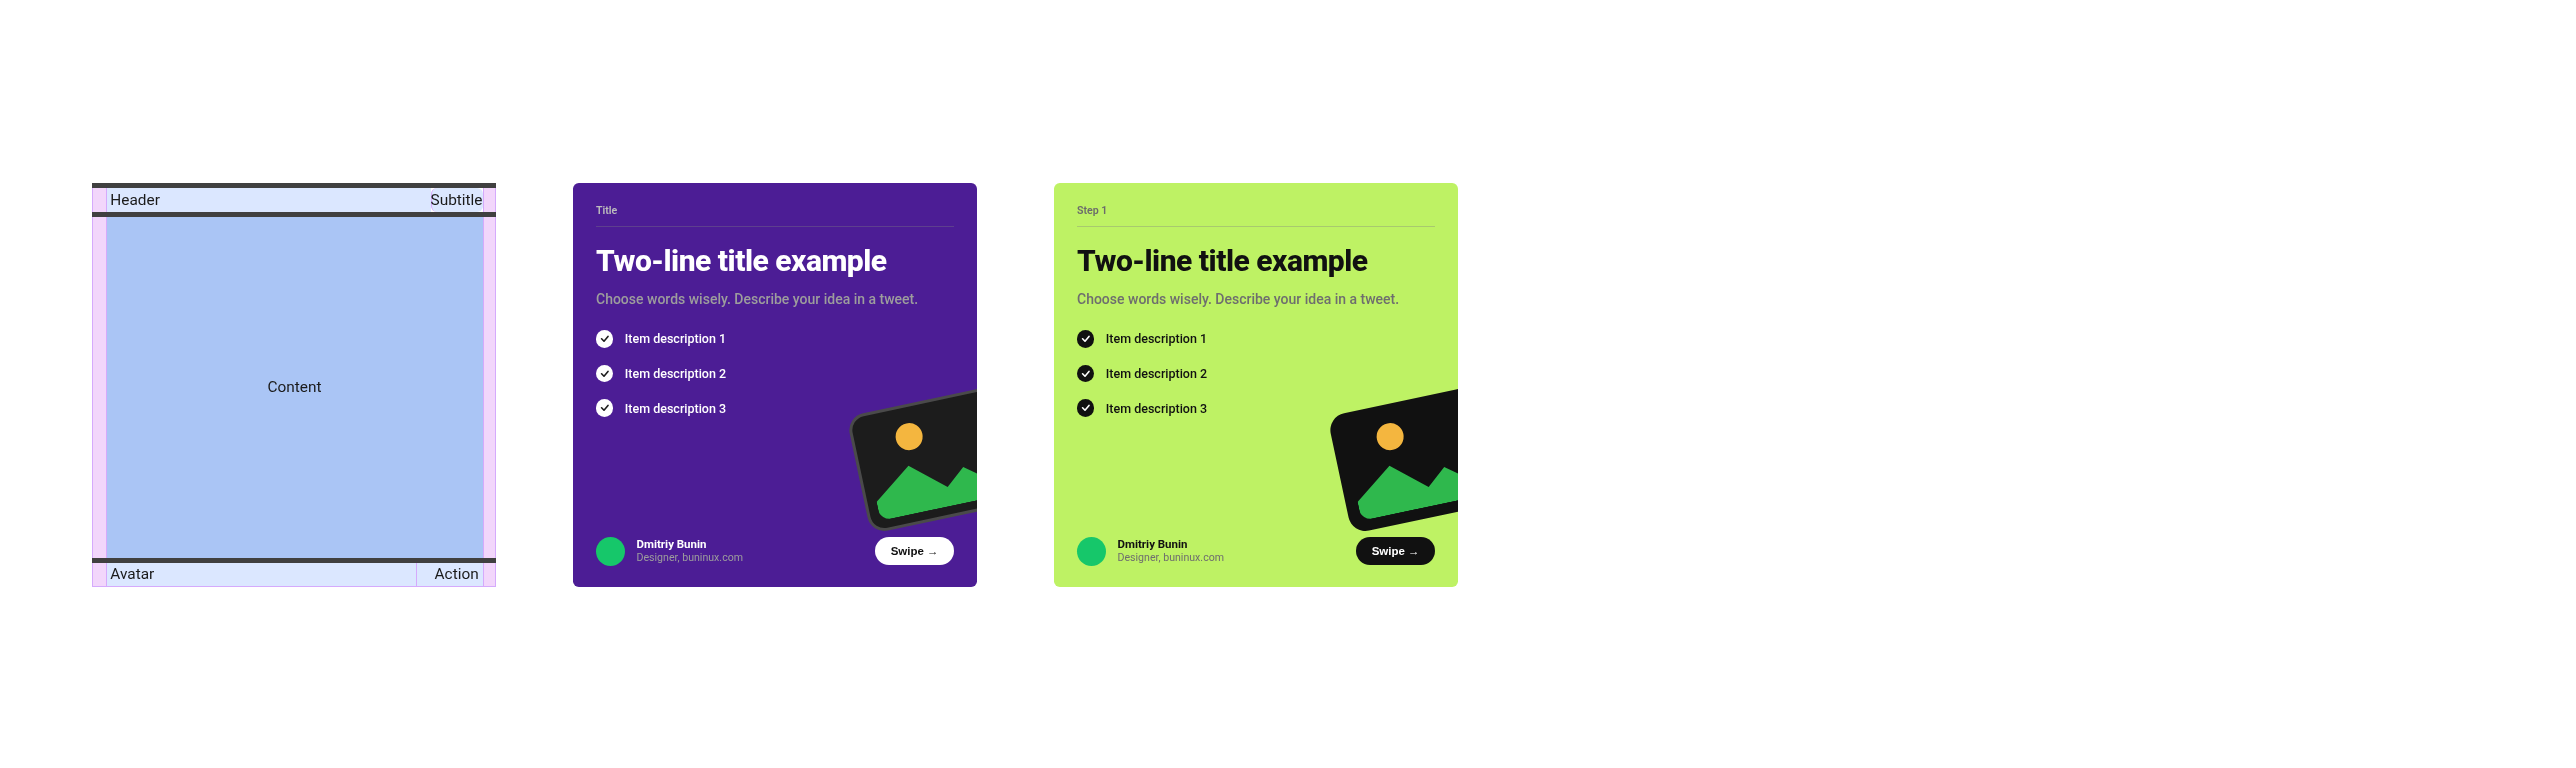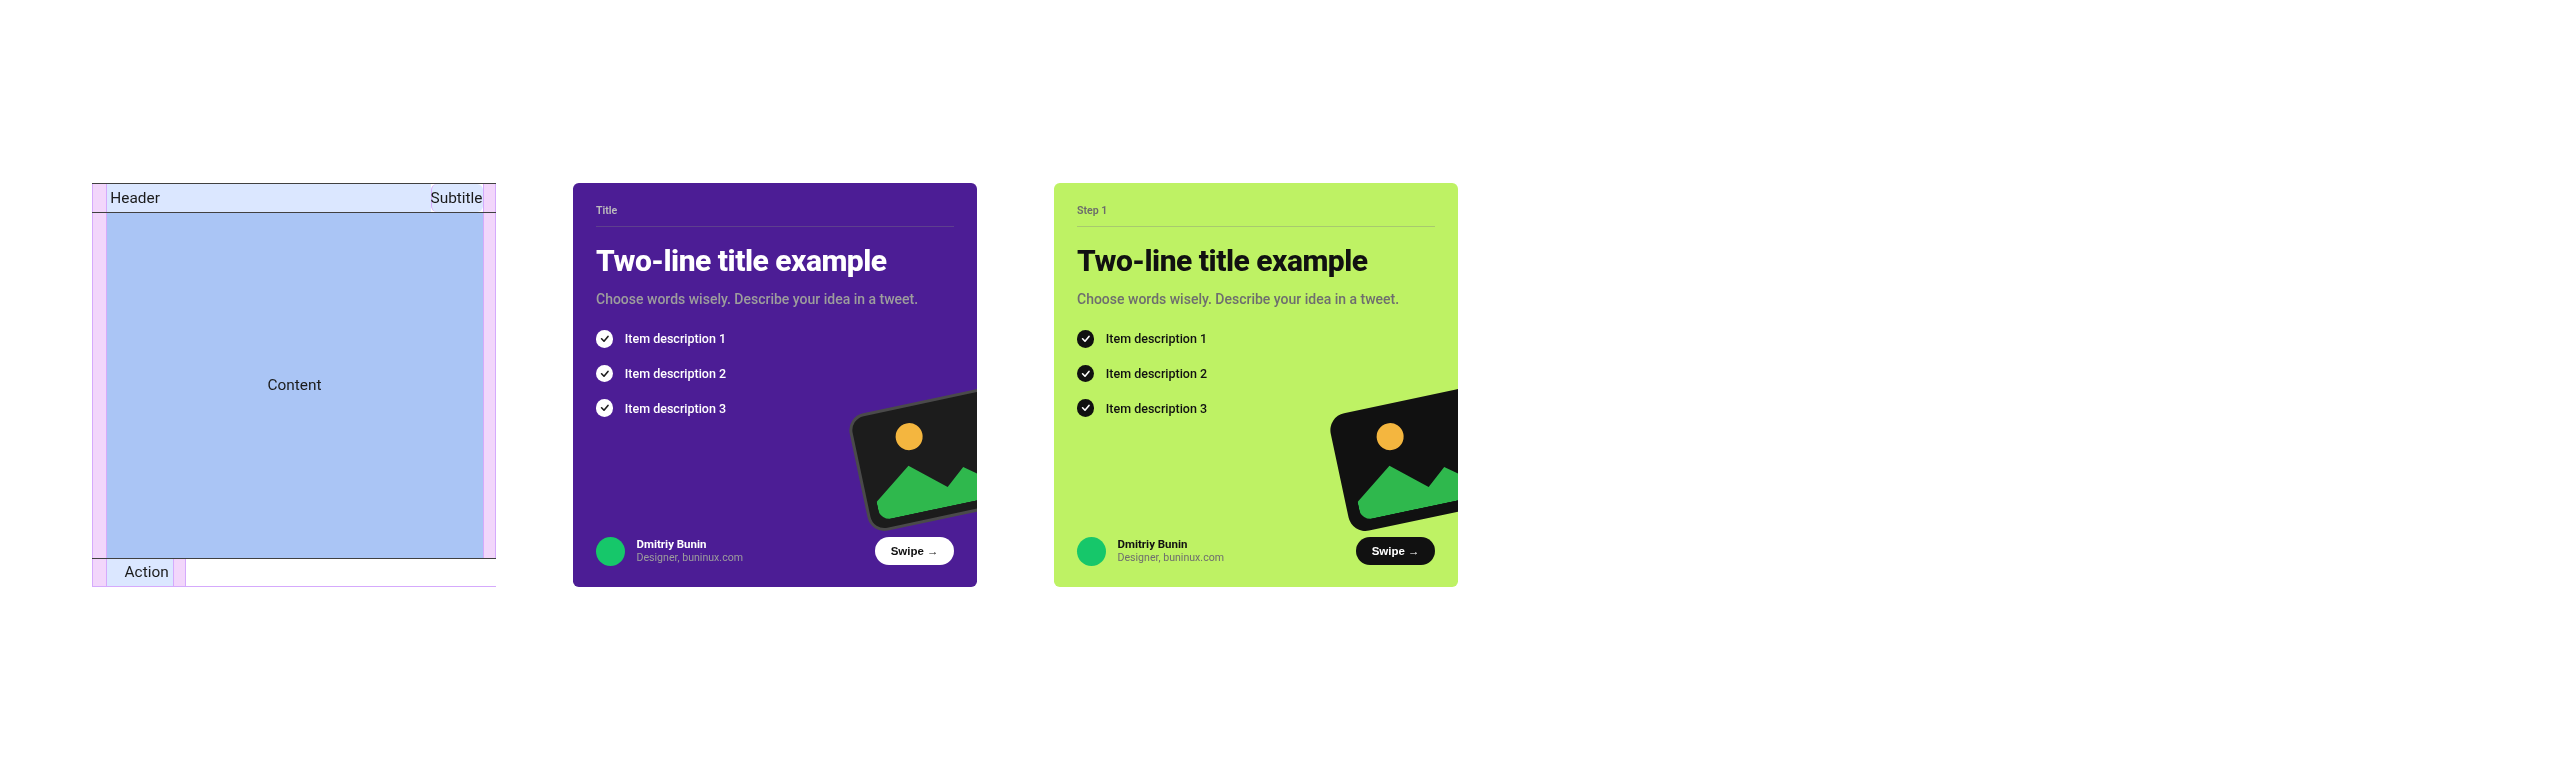--- a/index.html
+++ b/index.html
@@ -17,21 +17,21 @@
   .wire {
     width: 404px;
     height: 404px;
     display: flex;
     flex-direction: column;
     font-size: 15.4px;
     color: #1b1b1b;
   }
   .wire .row {
     display: flex;
-    border-top: 1px solid #404040;
+    border-top: 5px solid #404040;
     border-bottom: none;
   }
   .wire .row:last-child { border-bottom: 1px solid #d5aafc; }
   .wire .cell {
     border-left: 1px solid #d5aafc;
     background: #dbe7ff;
     display: flex;
     align-items: center;
     padding: 0 3.8px;
   }
@@ -175,20 +175,23 @@
   </div>
   <div class="row crow">
     <div class="cell pad"></div>
     <div class="cell main">
       <span>Content</span>
     </div>
     <div class="cell pad"></div>
   </div>
   <div class="row frow">
     <div class="cell pad"></div>
+    <div class="cell main">
+      <span>Avatar</span>
+    </div>
     <div class="cell sub">
       <span>Action</span>
     </div>
     <div class="cell pad"></div>
   </div>
 </div>
 
 <div class="card dark">
   <div class="topline">Title</div>
   <h1>Two-line title example</h1>

